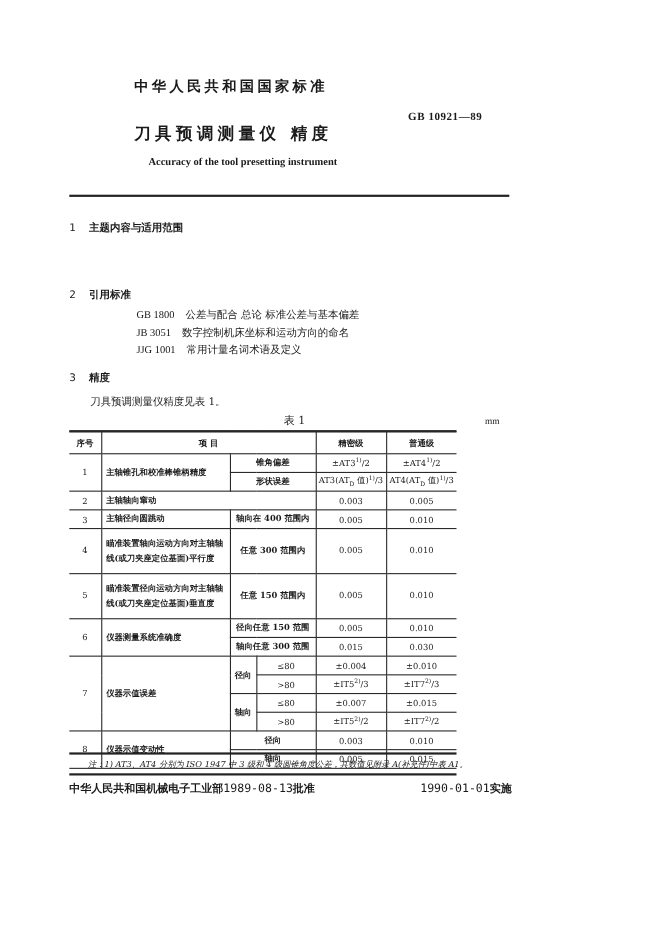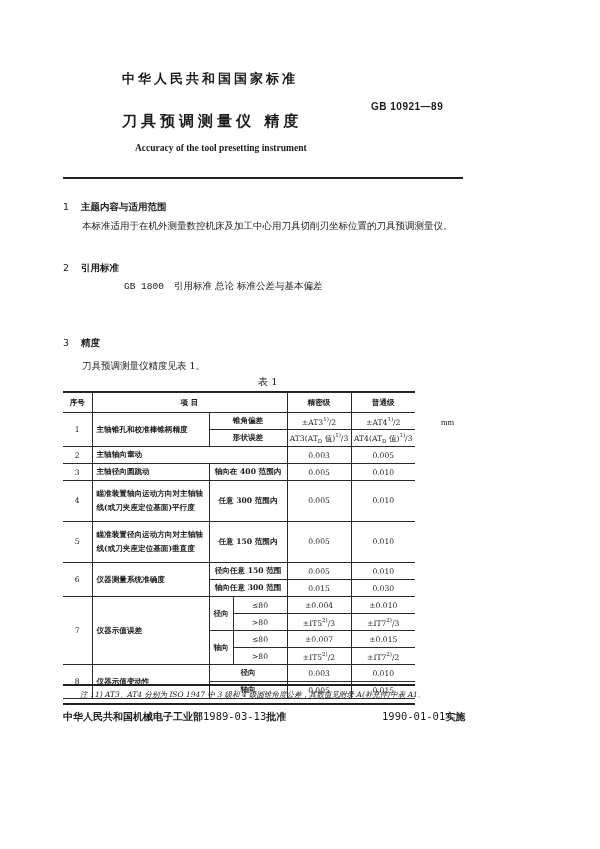--- a/index.html
+++ b/index.html
@@ -6,39 +6,39 @@
   body {
     width: 600px; height: 849px; position: relative; overflow: hidden;
     font-family: "DejaVu Serif", serif; color: #1a1a1a;
   }
   .abs { position: absolute; }
   .hdr-national {
     left: 122px; top: 70px; font-family: "DejaVu Sans", sans-serif;
     font-weight: bold; font-size: 13px; letter-spacing: 3px;
   }
   .hdr-code {
-    left: 371px; top: 101px; font-family: Liberation Sans, sans-serif;
+    left: 371px; top: 101px; font-family: Liberation Serif, serif;
     font-size: 10px; font-weight: bold; letter-spacing: 0.5px;
   }
   .hdr-title {
     left: 122px; top: 112px; font-family: "DejaVu Sans", sans-serif;
     font-weight: bold; font-size: 15px; letter-spacing: 4px;
   }
   .hdr-en {
     left: 135px; top: 143px; font-family: "Liberation Serif", serif;
     font-weight: bold; font-size: 9.5px;
   }
   .rule { background: #222; height: 2px; }
   .sec-head {
     font-family: "DejaVu Sans", sans-serif; font-weight: bold; font-size: 9.5px;
   }
   .sec-head .num { display: inline-block; width: 18px; font-weight: normal; }
   .para { font-size: 9.5px; line-height: 16px; }
   .ref-row { font-size: 9.5px; height: 16px; }
-  .ref-row .code { display: inline-block; font-family: Liberation Mono, monospace; margin-right: 10px; padding-left: 42px; }
+  .ref-row .code { display: inline-block; font-family: Liberation Serif, serif; margin-right: 10px; padding-left: 42px; }
   .caption { font-size: 10px; }
   .unit { font-size: 8.5px; font-family: "Liberation Serif", serif; }
 
   table.spec {
     position: absolute; left: 63px; top: 399px; width: 352px;
     border-collapse: collapse; font-size: 7.6px;
   }
   table.spec td, table.spec th {
     border: 1px solid #2a2a2a; text-align: center; vertical-align: middle;
     padding: 0 2px; font-weight: normal;
@@ -68,36 +68,37 @@
 <div class="abs hdr-national">中华人民共和国国家标准</div>
 <div class="abs hdr-code">GB 10921—89</div>
 <div class="abs hdr-title">刀具预调测量仪  精度</div>
 <div class="abs hdr-en">Accuracy of the tool presetting instrument</div>
 <div class="abs rule" style="left:63px; top:177px; width:400px;"></div>
 
 <div class="abs sec-head" style="left:63px; top:201px;">
   <span class="num">1</span><span>主题内容与适用范围</span>
 </div>
 <div class="abs para" style="left:82px; top:218px;">
-  <div>本标准适用于在机外测量数控机床及加工中心用刀具切削刃坐标位置的刀具预调测量仪。</div>
 </div>
 
 <div class="abs sec-head" style="left:63px; top:262px;">
   <span class="num">2</span><span>引用标准</span>
 </div>
 <div class="abs" style="left:82px; top:280px;">
-  <div class="ref-row"><span class="code">GB 1800</span><span>引用标准  总论  标准公差与基本偏差</span></div>
+  <div class="ref-row"><span class="code">GB 1800</span><span>公差与配合  总论  标准公差与基本偏差</span></div>
+  <div class="ref-row"><span class="code">JB 3051</span><span>数字控制机床坐标和运动方向的命名</span></div>
+  <div class="ref-row"><span class="code">JJG 1001</span><span>常用计量名词术语及定义</span></div>
 </div>
 
 <div class="abs sec-head" style="left:63px; top:337px;">
   <span class="num">3</span><span>精度</span>
 </div>
 <div class="abs para" style="left:82px; top:358px;">刀具预调测量仪精度见表 1。</div>
 <div class="abs caption" style="left:258px; top:375px;">表 1</div>
-<div class="abs unit" style="left:441px; top:377px;margin-top:40px;">mm</div>
+<div class="abs unit" style="left:441px; top:377px;">mm</div>
 
 <div class="abs rule" style="left:63px; top:391px; width:352px;"></div>
 
 <table class="spec" style="top:392px; width:352px;">
   <colgroup>
     <col style="width:29px">
       <col style="width:117px">
       <col style="width:24px">
       <col style="width:54px">
       <col style="width:64px">
@@ -207,17 +208,17 @@
   </tr>
 </tbody>
   </table>
 
 <div class="abs rule" style="left:63px; top:684px; width:352px;"></div>
 
 <div class="abs note">注：1) AT3、AT4 分别为 ISO 1947 中 3 级和 4 级圆锥角度公差，其数值见附录 A(补充件)中表 A1。</div>
 <div class="abs rule" style="left:63px; top:703px; width:352px; height:1.5px;"></div>
 
 <div class="abs foot-left">
-  <span>中华人民共和国机械电子工业部</span><span class="date">1989-03-13</span><span>批准</span>
+  <span>中华人民共和国机械电子工业部</span><span class="date">1989-08-13</span><span>批准</span>
 </div>
 <div class="abs foot-right">
   <span class="date">1990-01-01</span><span>实施</span>
 </div>
 
 </body></html>

